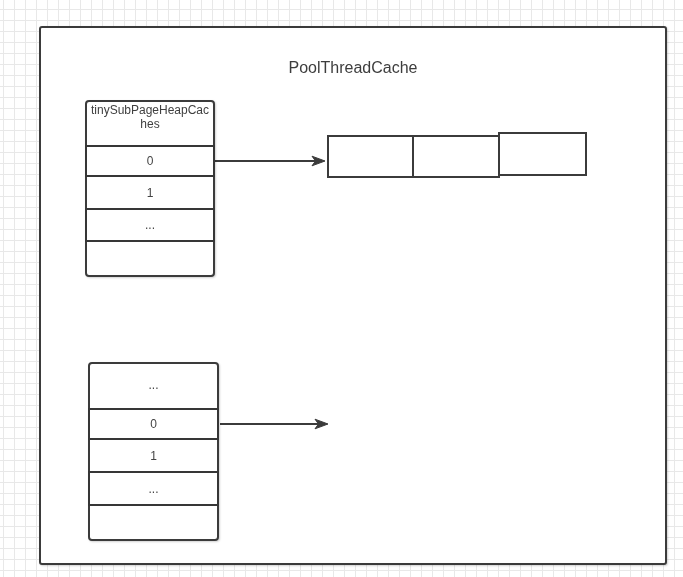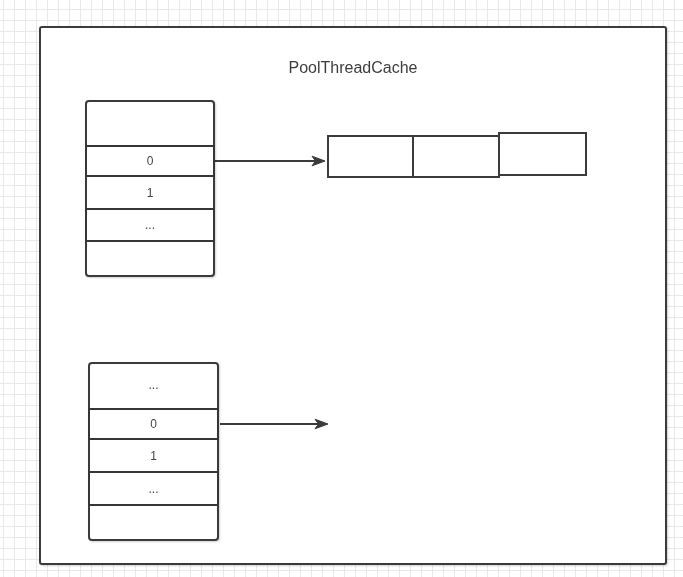--- a/index.html
+++ b/index.html
@@ -75,20 +75,21 @@
       <line x1="215" y1="161" x2="316" y2="161" stroke="#3b3b3b" stroke-width="2"></line>
       <polygon points="325,161 312,156.2 315.5,161 312,165.8" fill="#3b3b3b" stroke="#3b3b3b" stroke-width="1"></polygon>
     </g>
     <g>
       <line x1="220" y1="424" x2="319" y2="424" stroke="#3b3b3b" stroke-width="2"></line>
       <polygon points="328,424 315,419.2 318.5,424 315,428.8" fill="#3b3b3b" stroke="#3b3b3b" stroke-width="1"></polygon>
     </g>
   </svg>
 
   <div class="abs shape t1"></div>
+  <div class="abs t1-header">tinySubPageHeapCaches</div>
   <div class="abs row thick t1-r0">0</div>
   <div class="abs row t1-r1">1</div>
   <div class="abs row thick t1-r2">...</div>
   <div class="abs row t1-r3"></div>
 
   <div class="abs row mem cellA"></div>
   <div class="abs row mem cellB"></div>
   <div class="abs row mem cellC"></div>
 
   <div class="abs shape t2"></div>

